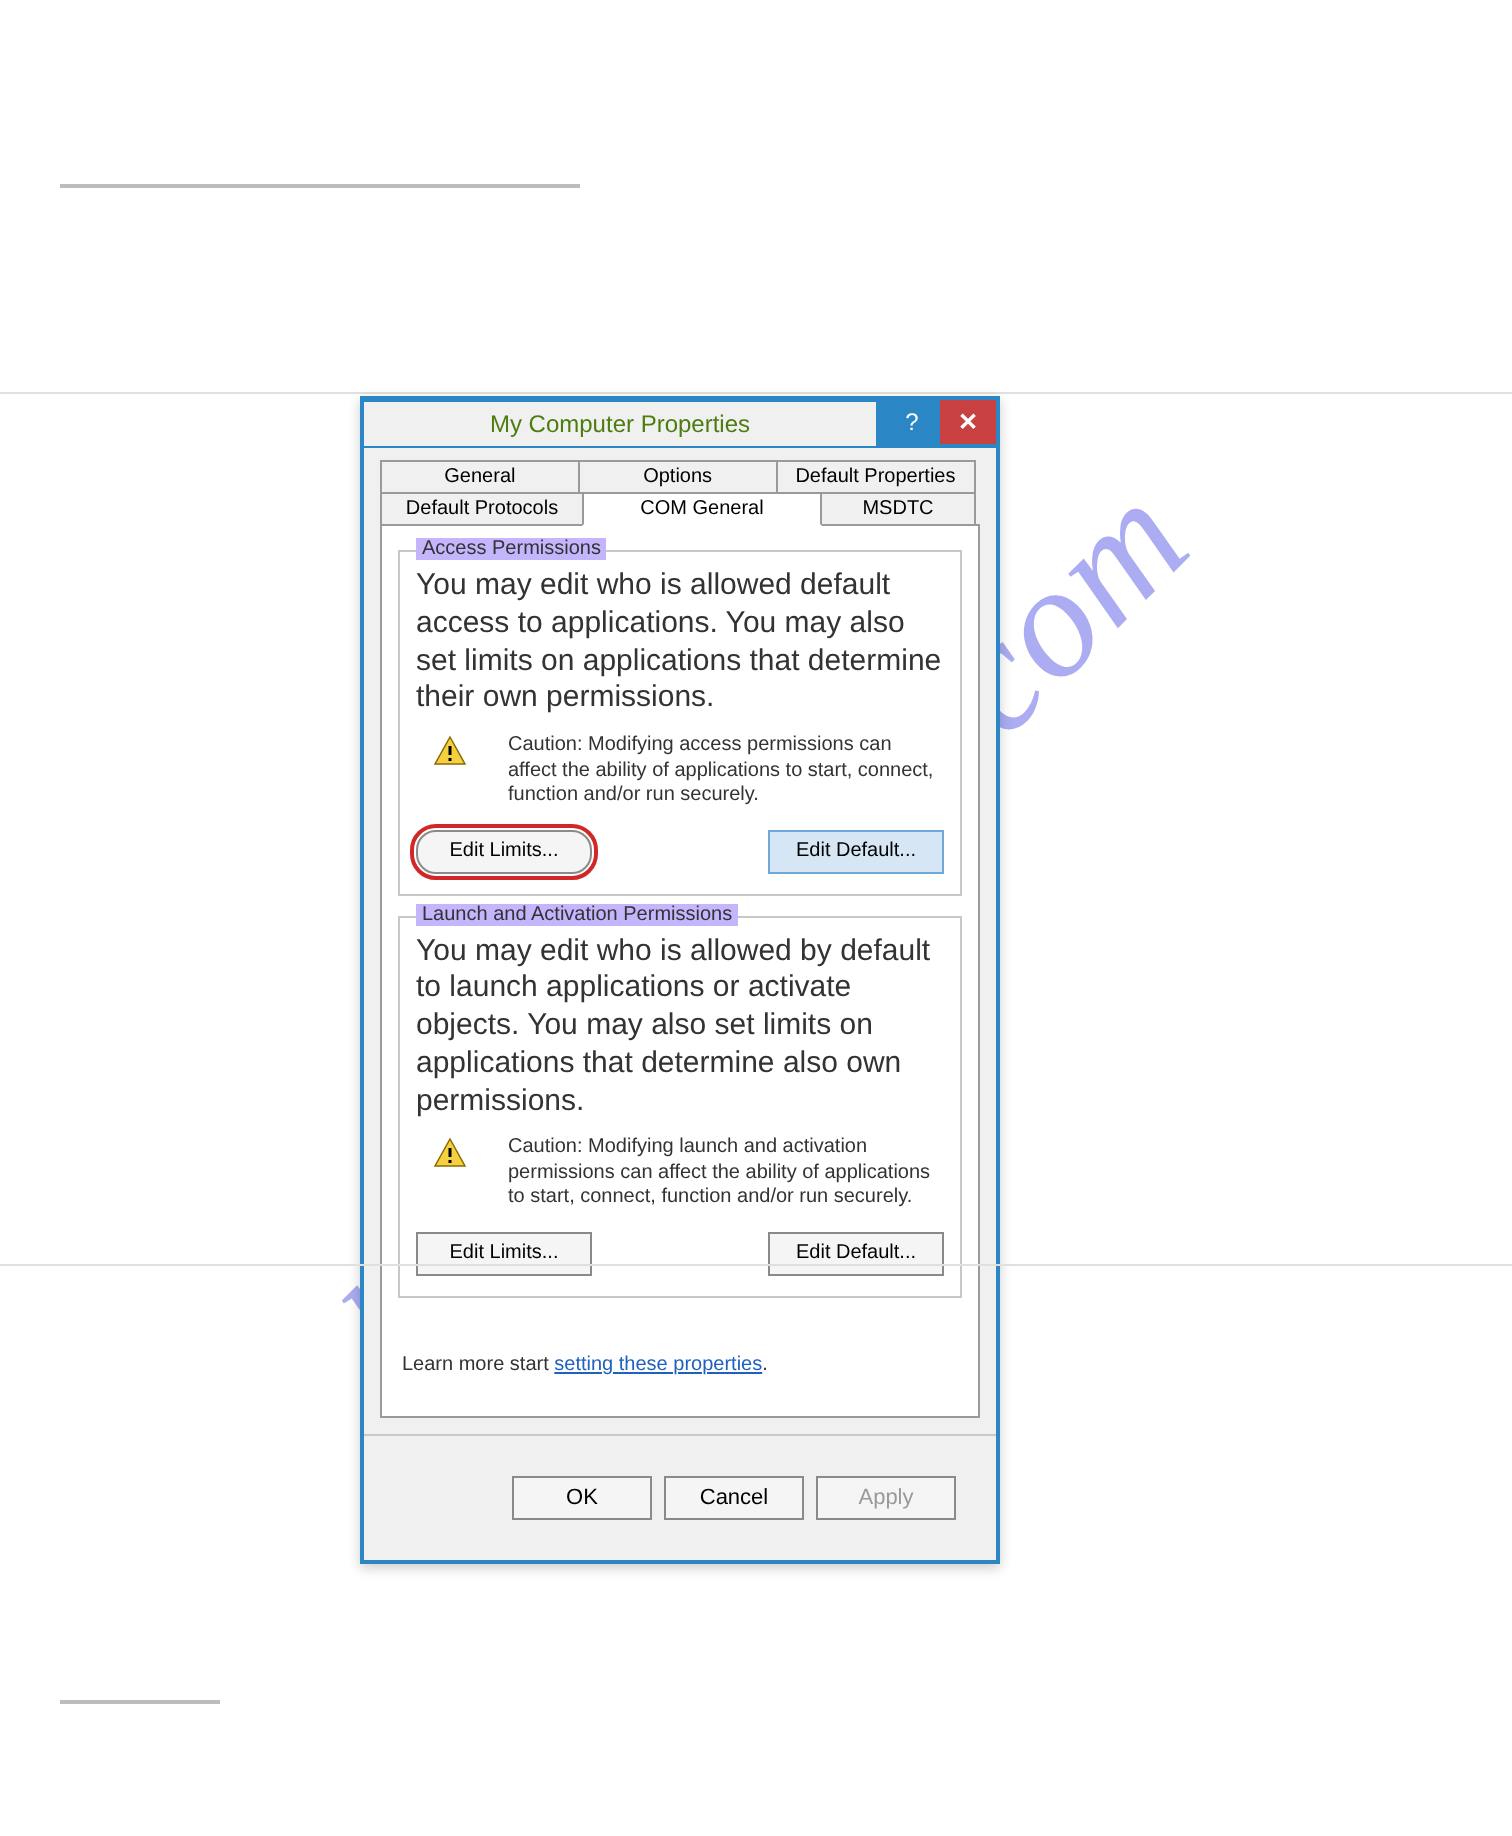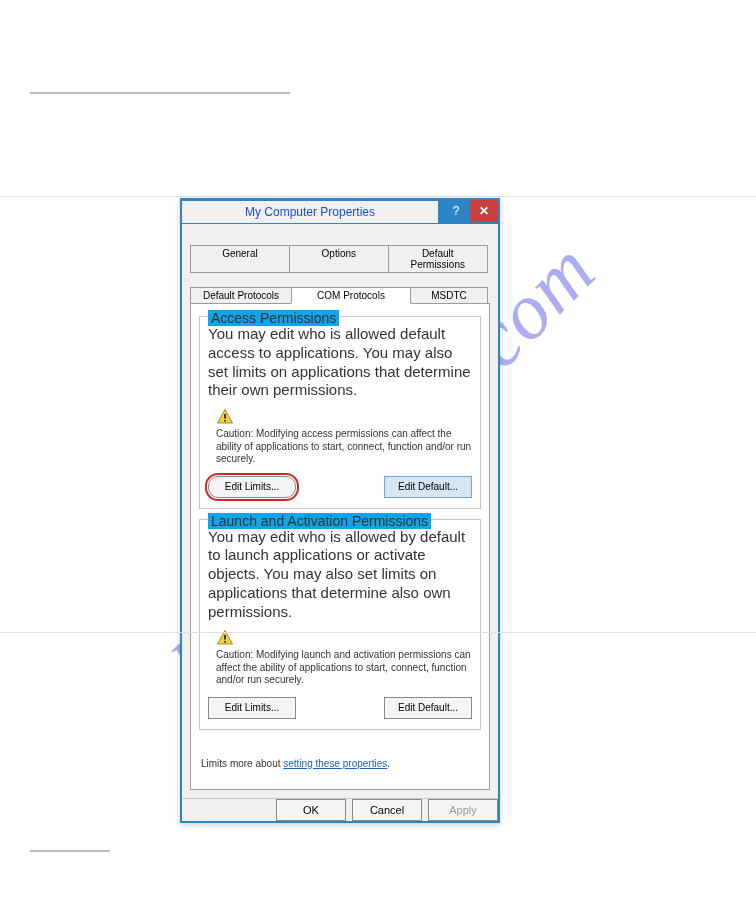--- a/index.html
+++ b/index.html
@@ -44,21 +44,21 @@
   .titlebar {
     background:#2a86c4;
     height:24px;
     display:flex;
     align-items:center;
     position:relative;
   }
   .titlebar-text {
     flex:1;
     text-align:center;
-    color:#1d4ed8;
+    color:#4d7c0f;
     background:#f0f0f0;
     margin:0 60px 0 0;
     height:22px;
     line-height:22px;
     font-size:12px;
   }
   .titlebtns { position:absolute; right:0; top:0; display:flex; height:22px; }
   .tbtn { width:28px; height:22px; display:flex; align-items:center; justify-content:center; font-size:12px; }
   .help-btn { background:#2a86c4; color:#fff; }
   .close-btn { background:#c94040; color:#fff; font-weight:bold; }
@@ -67,52 +67,51 @@
   .tabs { display:flex; flex-wrap:wrap; margin-bottom:0; }
   .tab {
     border:1px solid #9a9a9a;
     background:#f0f0f0;
     font-size:10px;
     padding:2px 8px;
     margin-right:-1px;
     margin-bottom:-1px;
     cursor:default;
     position:relative;
-    margin-top:15px;
   }
   .tab.row1 { width:33.3%; text-align:center; }
   .tab.row2a { width:34%; text-align:center; }
   .tab.row2b { width:40%; text-align:center; background:#fff; border-bottom:1px solid #fff; z-index:2; }
   .tab.row2c { width:26%; text-align:center; }
 
   .tabpanel { border:1px solid #9a9a9a; background:#fff; padding:8px 8px 10px 8px; min-height:310px; }
 
   .group { border:1px solid #c8c8c8; margin:4px 0 10px 0; padding:8px 8px 10px 8px; position:relative; }
-  .group-legend { position:absolute; top:-7px; left:8px; background:#0ea5e9; padding:0 3px; font-size:14px; color:#333; }
+  .group-legend { position:absolute; top:-7px; left:8px; background:#c4b5fd; padding:0 3px; font-size:10px; color:#333; }
   .group-desc { font-size:15px; color:#333; line-height:1.25; margin-bottom:8px; }
-  .caution { display:flex; gap:2px; margin:0 0 10px 8px;flex-direction:column; }
+  .caution { display:flex; gap:20px; margin:0 0 10px 8px; }
   .warn-icon { width:18px; height:18px; flex:none; }
   .caution-text { font-size:10px; color:#333; line-height:1.25; }
   .btnrow { display:flex; justify-content:space-between; gap:10px; }
   .winbtn {
     min-width:88px;
     height:22px;
     border:1px solid #8a8a8a;
     background:#f5f5f5;
     font-size:10px;
     padding:0 8px;
     cursor:default;
   }
   .winbtn.limits1 { outline:2px solid #d02828; outline-offset:1px; border-radius:10px; }
   .winbtn.def1 { background:#d6e6f5; border-color:#6fa8d8; }
 
   .learn { font-size:10px; color:#333; margin:28px 0 10px 2px; }
   .learn a { color:#2060c0; }
 
-  .dialog-buttons { display:flex; justify-content:flex-end; gap:6px; padding:0; border-top:1px solid #c8c8c8; background:#f0f0f0; }
+  .dialog-buttons { display:flex; justify-content:flex-end; gap:6px; padding:20px; border-top:1px solid #c8c8c8; background:#f0f0f0; }
   .dlg-btn { min-width:70px; height:22px; border:1px solid #8a8a8a; background:#f5f5f5; font-size:11px; }
   .dlg-btn.disabled { color:#9a9a9a; }
 </style>
 </head>
 <body>
 
 <div class="page-rule-top"></div>
 <div class="full-hr1"></div>
 
 <div class="watermark">manualshive.com</div>
@@ -124,25 +123,25 @@
       <div class="tbtn help-btn">?</div>
       <div class="tbtn close-btn">
         <span>✕</span>
       </div>
     </div>
   </div>
   <div class="dialog-body">
     <div class="tabs">
       <div class="tab row1">General</div>
       <div class="tab row1">Options</div>
-      <div class="tab row1">Default Permissions</div>
+      <div class="tab row1">Default Properties</div>
     </div>
     <div class="tabs">
       <div class="tab row2a">Default Protocols</div>
-      <div class="tab row2b">COM Protocols</div>
+      <div class="tab row2b">COM General</div>
       <div class="tab row2c">MSDTC</div>
     </div>
 
     <div class="tabpanel">
 
       <div class="group">
         <div class="group-legend">Access Permissions</div>
         <div class="group-desc">You may edit who is allowed default access to applications. You may also set limits on applications that determine their own permissions.</div>
         <div class="caution">
           <svg class="warn-icon" viewBox="0 0 24 24">
@@ -169,21 +168,21 @@
           </svg>
           <div class="caution-text">Caution: Modifying launch and activation permissions can affect the ability of applications to start, connect, function and/or run securely.</div>
         </div>
         <div class="btnrow">
           <button class="winbtn">Edit Limits...</button>
           <button class="winbtn">Edit Default...</button>
         </div>
       </div>
 
       <div class="learn">
-        <span>Limits more about </span><a href="#">setting these properties</a>.
+        <span>Learn more start </span><a href="#">setting these properties</a>.
       </div>
 
     </div>
   </div>
   <div class="dialog-buttons">
     <button class="dlg-btn">OK</button>
     <button class="dlg-btn">Cancel</button>
     <button class="dlg-btn disabled">Apply</button>
   </div>
 </div>

